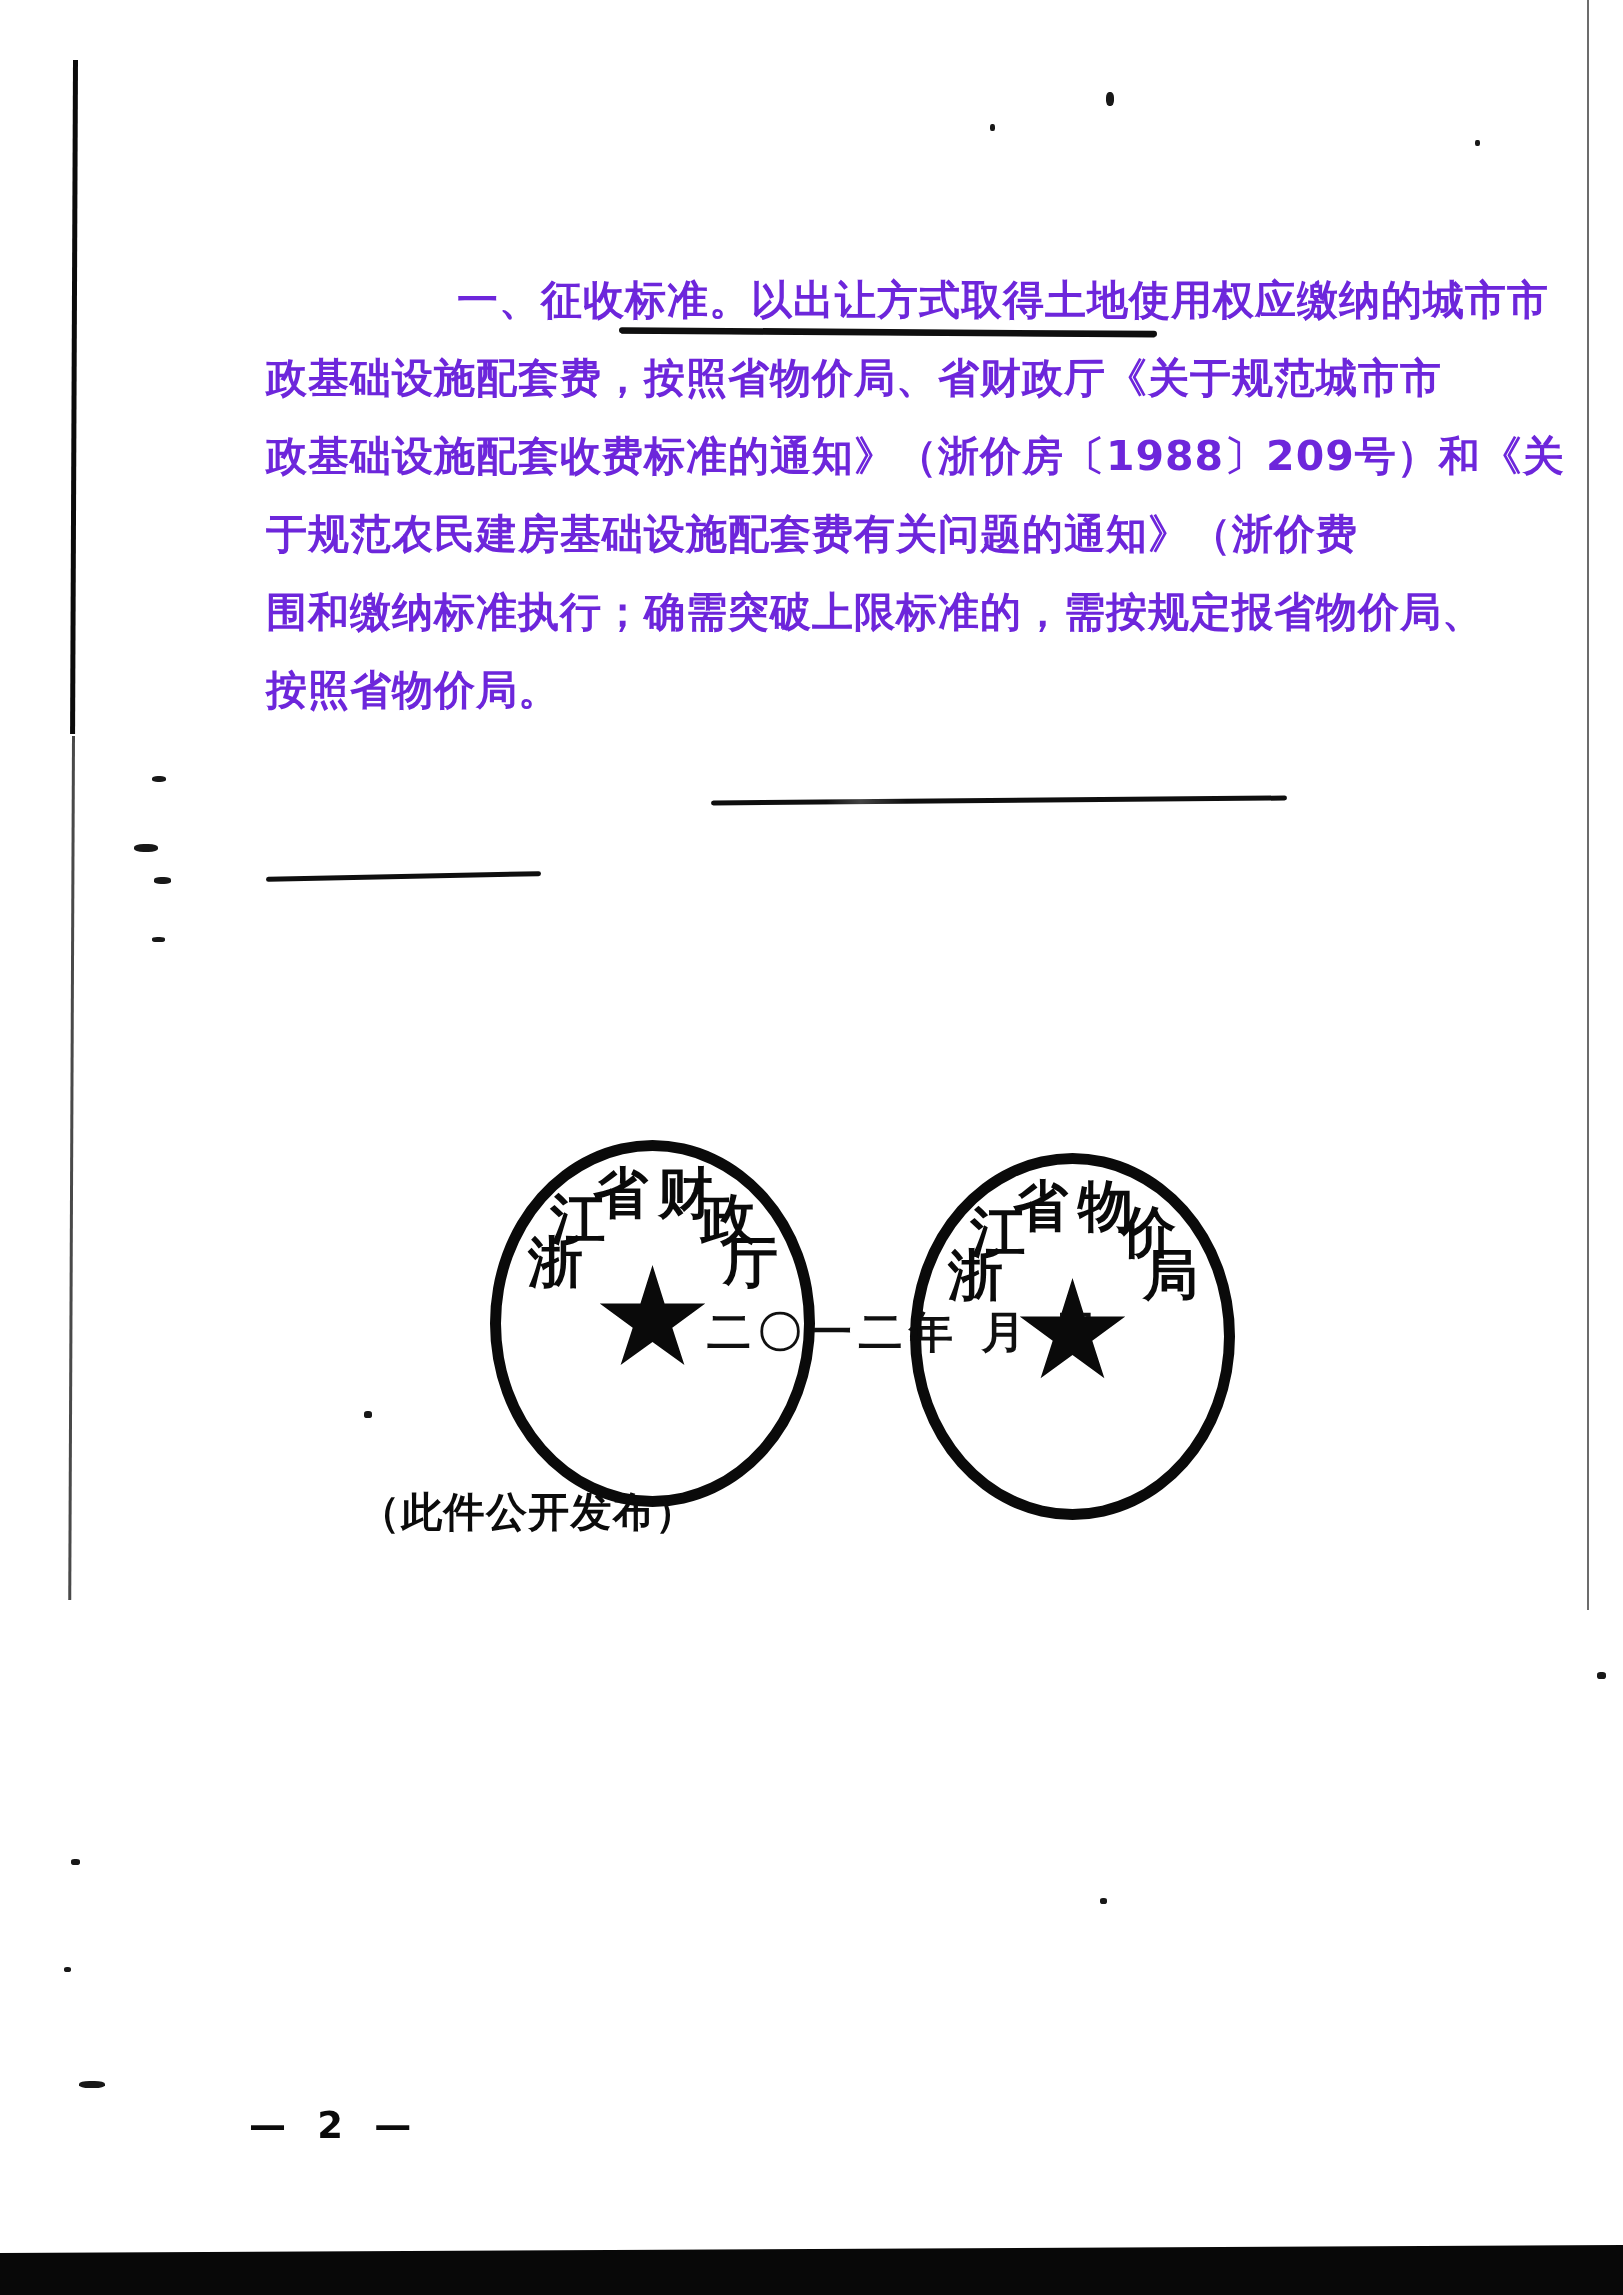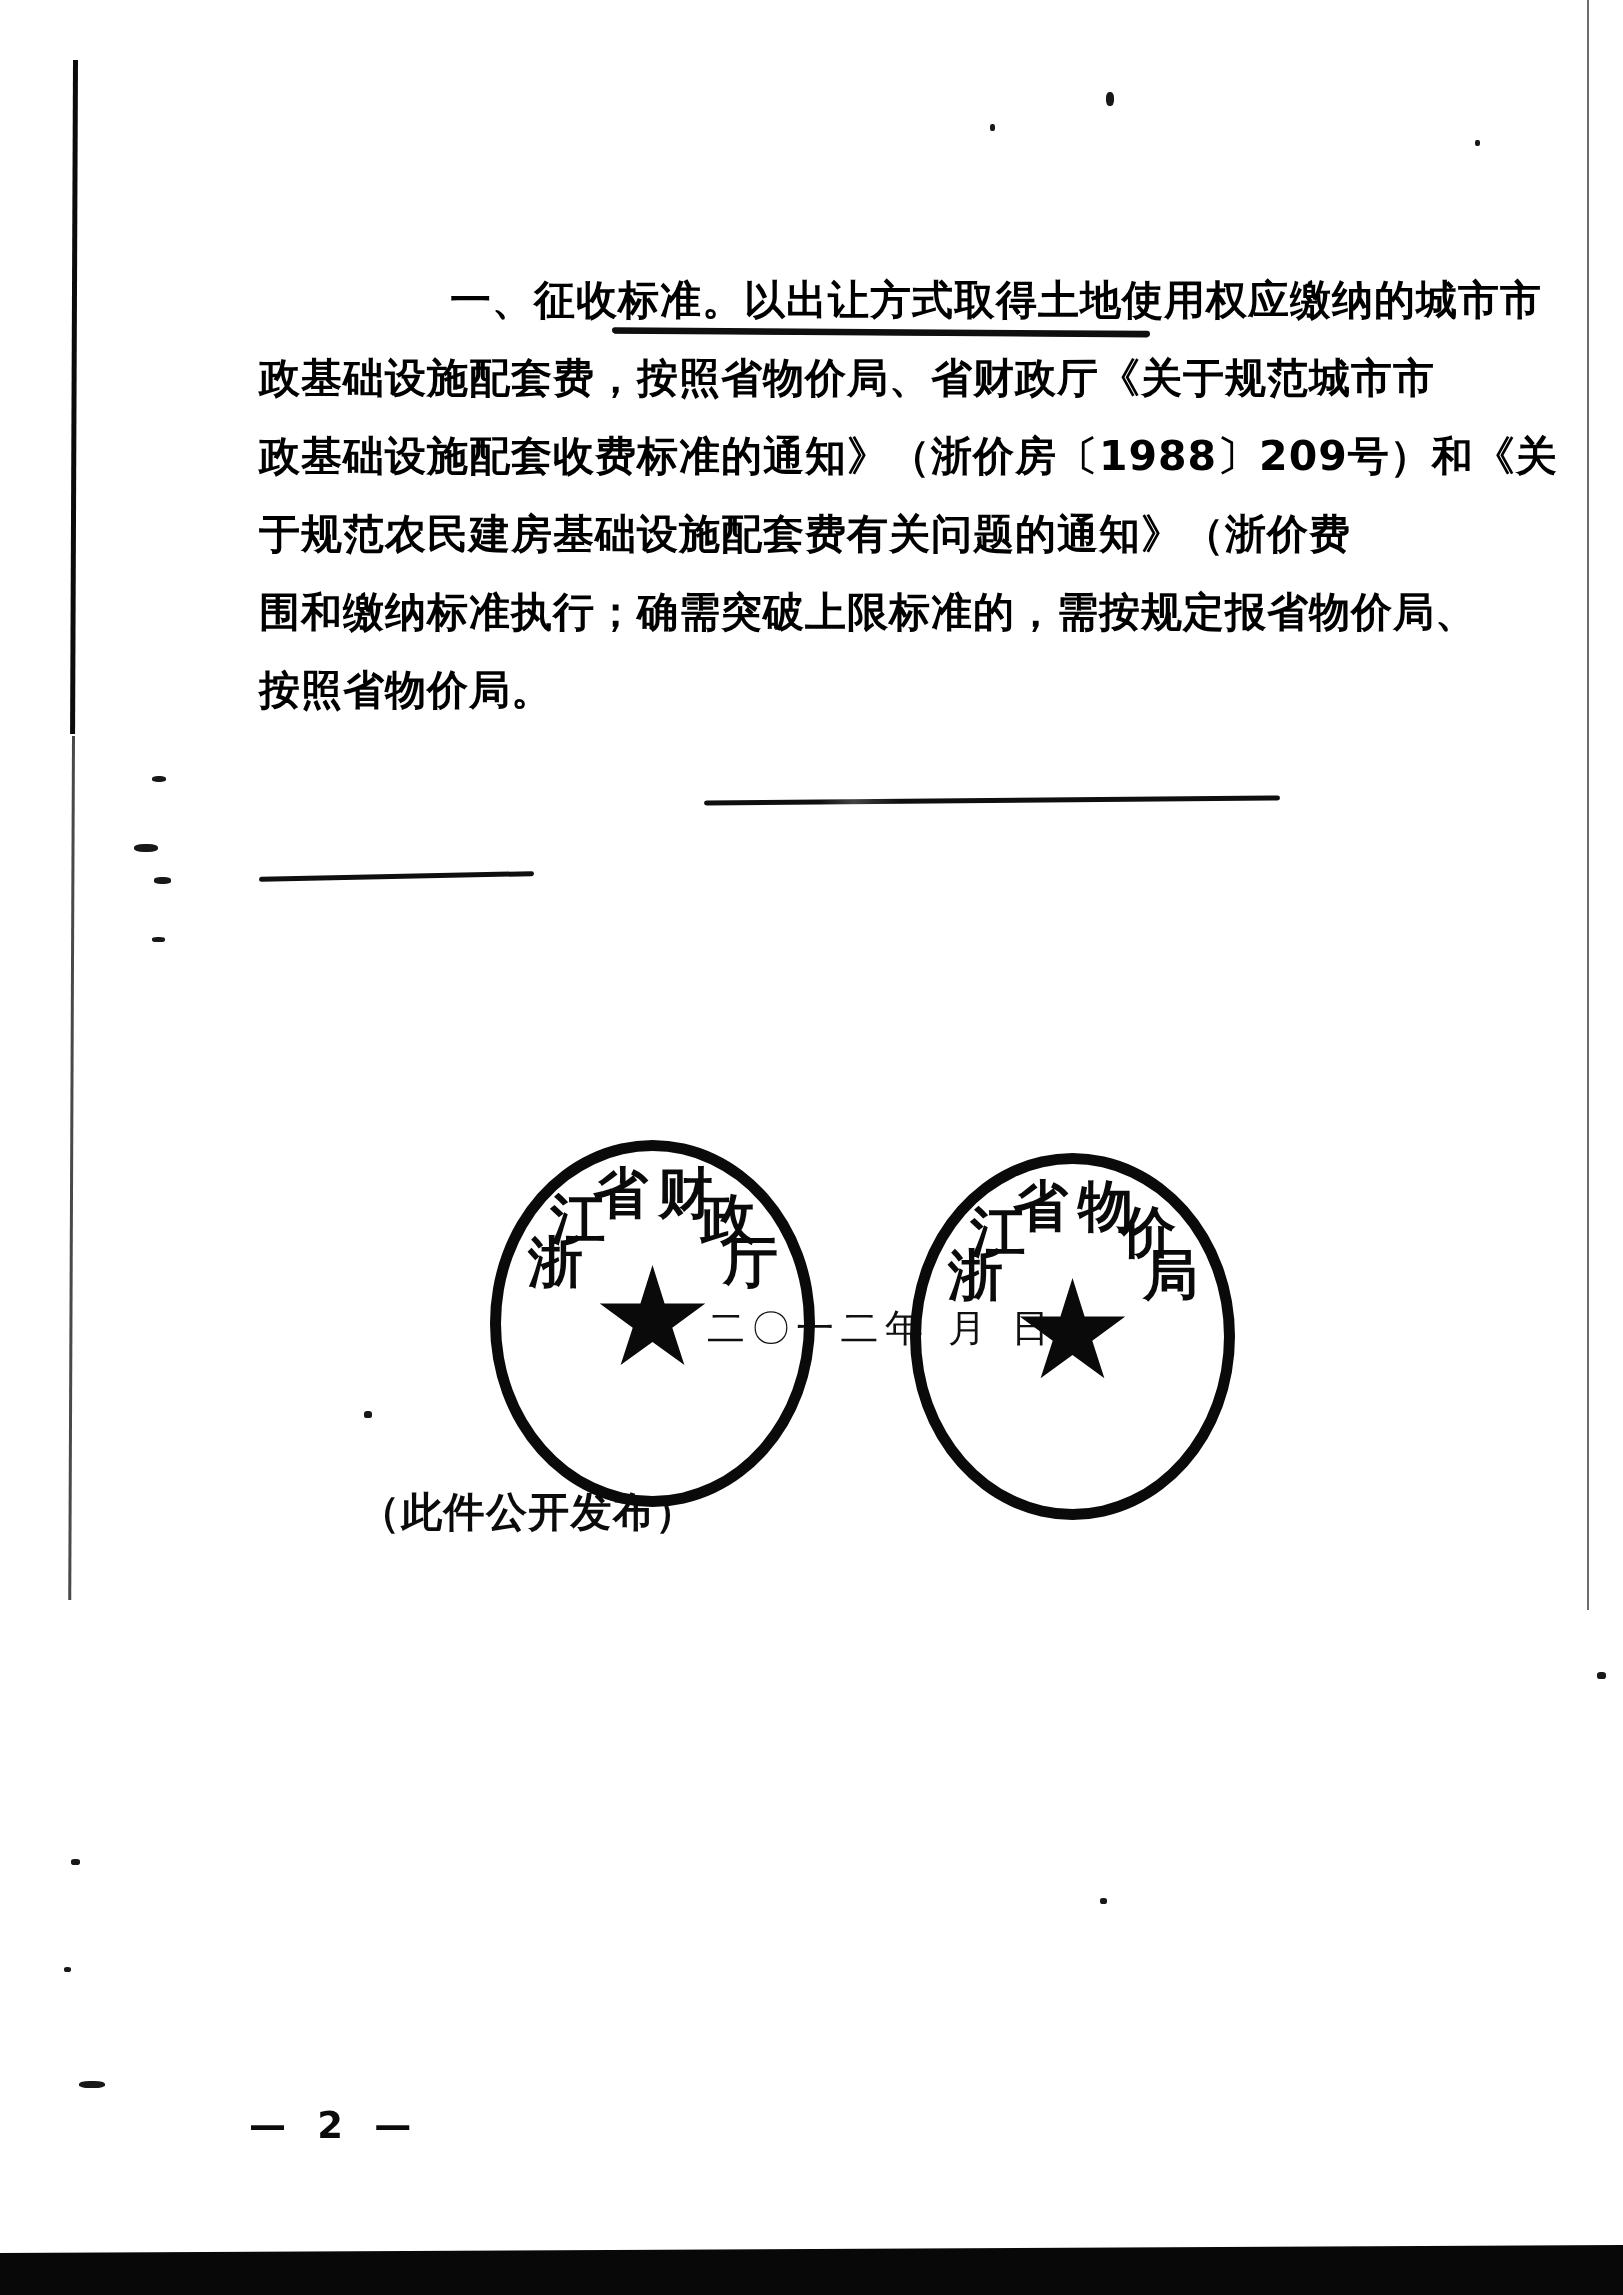--- a/index.html
+++ b/index.html
@@ -62,27 +62,27 @@
   }
   .speck {
     position: absolute;
     background: #1a1a1a;
     border-radius: 40%;
   }
 
   
   .body-text {
     position: absolute;
-    left: 259px;
+    left: 266px;
     top: 261px;
     width: 1283px;
     font-family: "DejaVu Sans", "Liberation Sans", sans-serif;
     font-size: 41px;
     line-height: 78px;
-    color: #000000;
+    color: #6d28d9;
     letter-spacing: 1px;
     font-weight: 600;
     text-align: justify;
     text-justify: inter-character;
   }
   .para {
     position: relative;
     margin: 0 0 0 0;
   }
   .para + .para {
@@ -169,24 +169,24 @@
     text-align: center;
     color: #0c0c0c;
   }
 
   
   .date-line {
     position: absolute;
     left: 707px;
     top: 1303px;
     font-family: "DejaVu Sans", "Liberation Sans", sans-serif;
-    font-size: 38px;
+    font-size: 44px;
     letter-spacing: 6.5px;
     color: #121212;
-    font-weight: 400;
+    font-weight: 700;
     white-space: nowrap;
     mix-blend-mode: darken;
   }
 
   
   .release-note {
     position: absolute;
     left: 359px;
     top: 1485px;
     font-family: "DejaVu Sans", "Liberation Sans", sans-serif;

